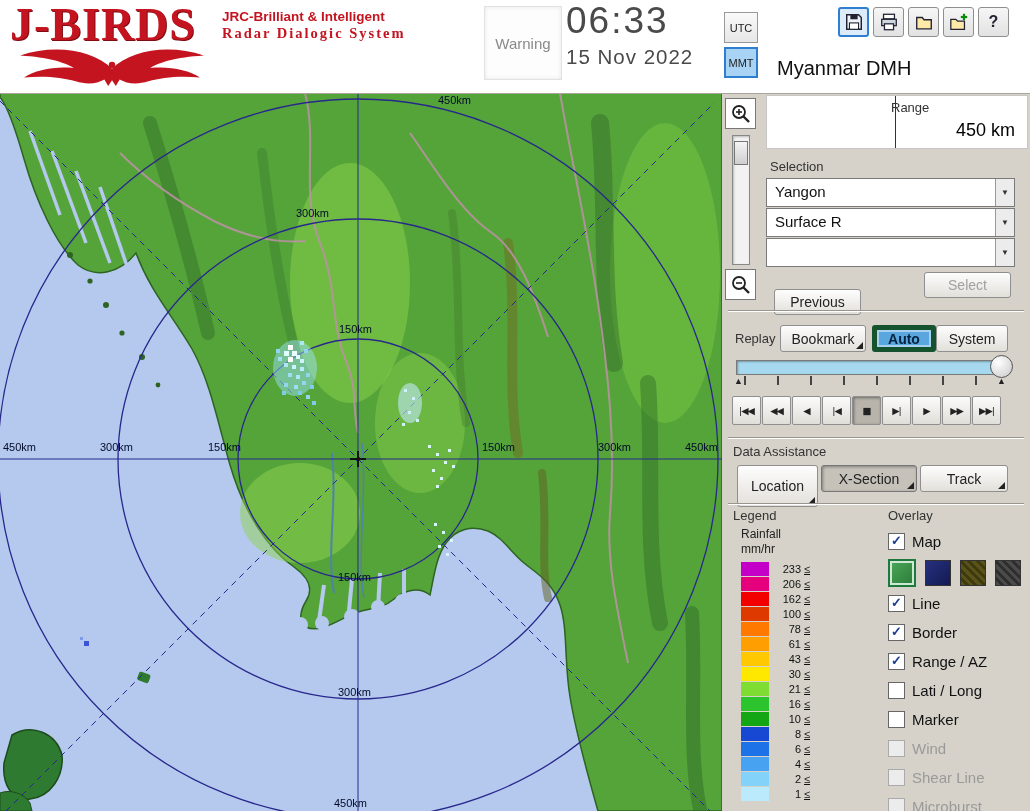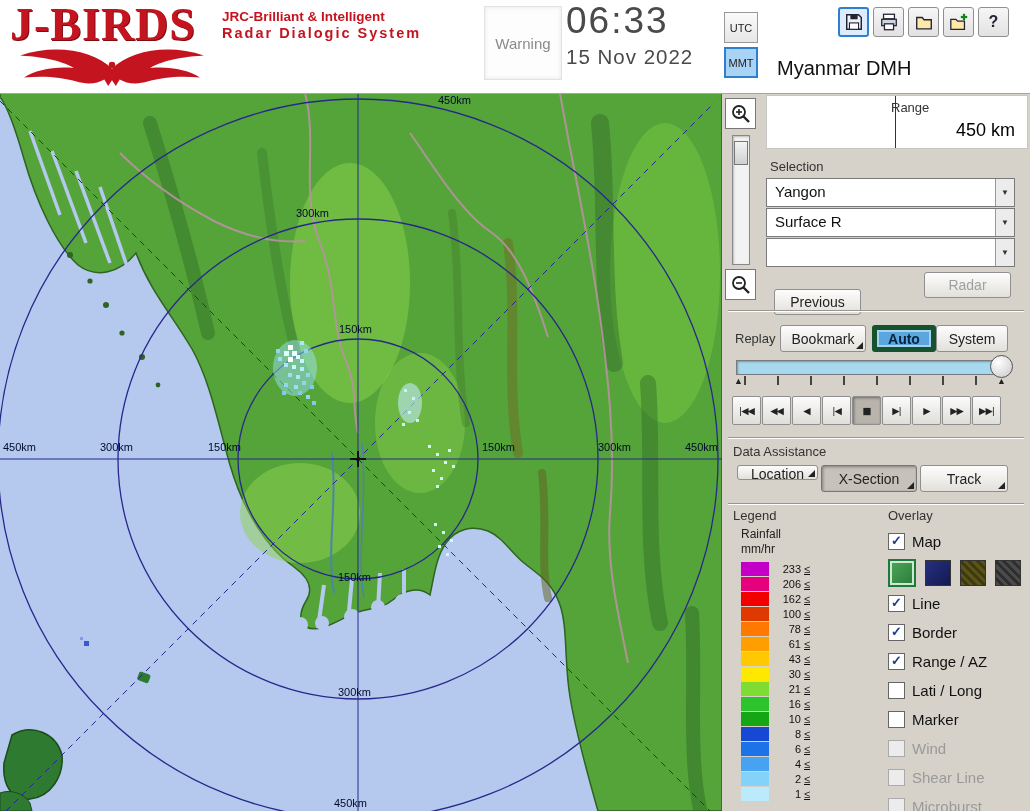--- a/index.html
+++ b/index.html
@@ -8,21 +8,21 @@
   #app{position:relative;width:1030px;height:811px;background:#8b5cf6;}
 
   
   header{position:absolute;left:0;top:0;width:1030px;height:93px;background:#ffffff;
          border-bottom:1px solid #a8a49c;z-index:5;}
   .logo-title{position:absolute;left:10px;top:-2px;font-family:"Liberation Serif",serif;
               font-weight:bold;font-size:46px;color:#c41420;letter-spacing:1px;
               text-shadow:1px 1px 0 #7e0d14;}
   .logo-sub{position:absolute;left:222px;top:9px;color:#c41420;font-weight:bold;}
   .logo-sub .l1{font-size:13.5px;}
-  .logo-sub .l2{font-size:14.5px;letter-spacing:2px;margin-top:1px;}
+  .logo-sub .l2{font-size:14.5px;letter-spacing:2px;margin-top:1px;font-family:Liberation Serif, serif;}
   .eagle{position:absolute;left:14px;top:44px;}
   .warning-box{position:absolute;left:484px;top:6px;width:76px;height:72px;background:#fdfdfd;
                border:1px solid #e2e2e2;box-shadow:inset 0 0 4px #e6e6e6;
                display:flex;align-items:center;justify-content:center;}
   .warning-box span{color:#8a8a8a;font-size:15px;}
   .clock{position:absolute;left:566px;top:0;}
   .clock .time{font-size:37px;color:#4a4a4a;letter-spacing:2px;}
   .clock .date{font-size:20.5px;color:#4a4a4a;margin-top:3px;letter-spacing:1px;}
   .tz{position:absolute;left:724px;top:12px;display:flex;flex-direction:column;gap:4px;}
   .tz-btn{width:34px;height:31px;font-size:11px;font-family:"Liberation Sans",sans-serif;
@@ -370,21 +370,21 @@
     <div class="combo" style="top:115px;">
       <span class="combo-text">Surface R</span>
       <span class="combo-arrow">▼</span>
     </div>
     <div class="combo" style="top:145px;">
       <span class="combo-text"></span>
       <span class="combo-arrow">▼</span>
     </div>
 
     <button class="btn" style="left:52px;top:179px;width:87px;height:26px;margin-top:17px;">Previous</button>
-    <button class="btn disabled" style="left:202px;top:179px;width:87px;height:26px;">Radar</button>
+    <button class="btn disabled" style="left:202px;top:179px;width:87px;height:26px;">Select</button>
 
     <div class="hdiv" style="top:217px;"></div>
 
     <span class="panel-heading" style="left:13px;top:238px;">Replay</span>
     <button class="btn corner" style="left:58px;top:232px;width:86px;height:27px;">Bookmark</button>
     <button class="btn auto-btn" style="left:150px;top:232px;width:64px;height:27px;">Auto</button>
     <button class="btn" style="left:214px;top:232px;width:72px;height:27px;">System</button>
 
     <div class="replay-slider">
       <div class="replay-handle"></div>
@@ -403,21 +403,21 @@
         <button class="pb-btn pressed">■</button>
         <button class="pb-btn">▶|</button>
         <button class="pb-btn">▶</button>
         <button class="pb-btn">▶▶</button>
         <button class="pb-btn">▶▶|</button>
       </div>
 
     <div class="hdiv" style="top:344px;"></div>
 
     <span class="panel-heading" style="left:11px;top:351px;">Data Assistance</span>
-    <button class="btn corner" style="left:15px;top:372px;width:81px;height:15px;">Location</button>
+    <button class="btn corner" style="left:15px;top:372px;width:81px;height:42px;">Location</button>
     <button class="btn corner pressed" style="left:99px;top:372px;width:96px;height:27px;">X-Section</button>
     <button class="btn corner" style="left:198px;top:372px;width:88px;height:27px;">Track</button>
 
     <div class="hdiv" style="top:410px;"></div>
 
     <span class="panel-heading" style="left:11px;top:415px;">Legend</span>
     <span class="panel-heading" style="left:166px;top:415px;">Overlay</span>
 
     <div id="legend-block">
       <div class="leg-unit">Rainfall</div>

